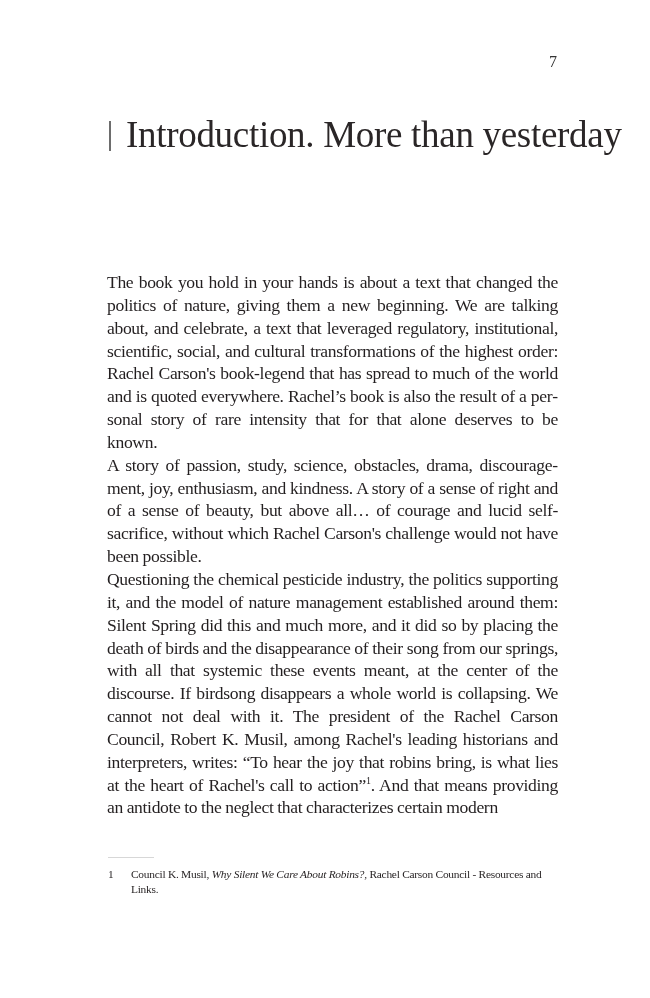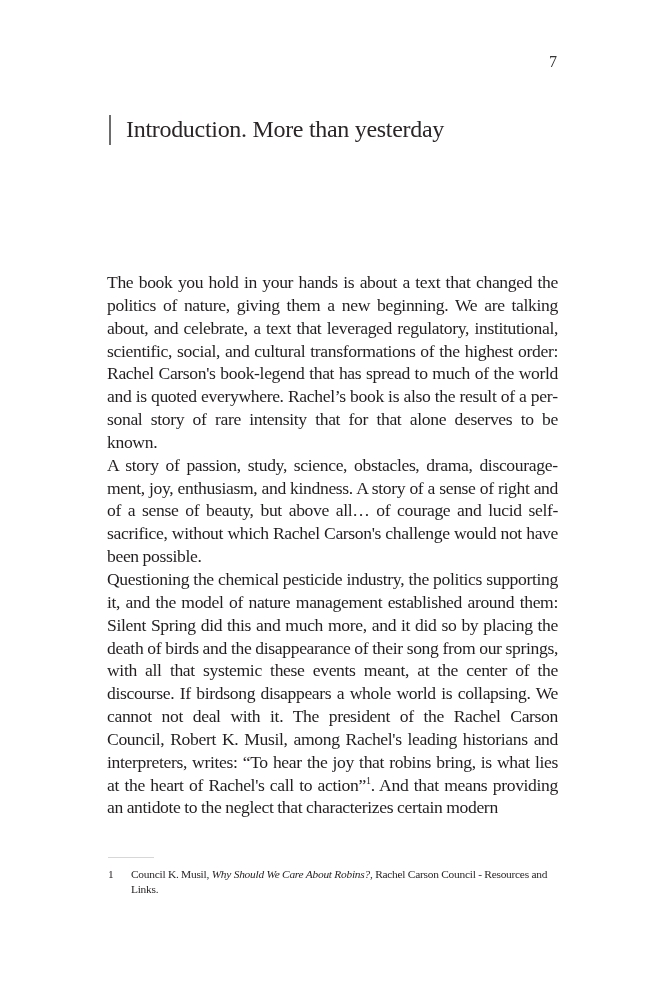--- a/index.html
+++ b/index.html
@@ -32,21 +32,21 @@
       align-items: center;
     }
     .heading-bar {
       width: 2px;
       height: 30px;
       background: #6d6d6d;
       margin-right: 15px;
       margin-top: 2px;
     }
     .heading-text {
-      font-size: 24px;
+      font-size: 37px;
       letter-spacing: -0.3px;
       color: #2a2627;
       white-space: nowrap;
     }
     .body-text {
       position: absolute;
       top: 271px;
       left: 107px;
       width: 451px;
       font-size: 17.6px;
@@ -108,15 +108,15 @@
   <p>The book you hold in your hands is about a text that changed the politics of nature, giving them a new beginning. We are talking about, and celebrate, a text that leveraged regulatory, institutional, scientific, social, and cultural transformations of the highest order: Rachel Carson's book-legend that has spread to much of the world and is quoted everywhere. Rachel’s book is also the result of a per­sonal story of rare intensity that for that alone deserves to be known.</p>
   <p>A story of passion, study, science, obstacles, drama, discourage­ment, joy, enthusiasm, and kindness. A story of a sense of right and of a sense of beauty, but above all… of courage and lucid self-sacrifice, without which Rachel Carson's challenge would not have been possible.</p>
   <p><span>Questioning the chemical pesticide industry, the politics suppor­ting it, and the model of nature management established around them: Silent Spring did this and much more, and it did so by pla­cing the death of birds and the disappearance of their song from our springs, with all that systemic these events meant, at the center of the discourse. If birdsong disappears a whole world is collapsing. We cannot not deal with it. The president of the Rachel Carson Council, Robert K. Musil, among Rachel's leading historians and interpreters, writes: “To hear the joy that robins bring, is what lies at the heart of Rachel's call to action”</span><sup class="footnote-ref">1</sup><span>. And that means providing an antidote to the neglect that characterizes certain modern</span></p>
 </div>
 
 <div class="footnote-rule"></div>
 
 <div class="footnotes">
   <div class="footnote">
     <span class="footnote-number">1</span>
-    <span class="footnote-text"><span>Council K. Musil, </span><i>Why Should We Care About Robins?</i><span>, Rachel Carson Council - Resources and Links.</span></span>
+    <span class="footnote-text"><span>Council K. Musil, </span><i>Why Silent We Care About Robins?</i><span>, Rachel Carson Council - Resources and Links.</span></span>
   </div>
 </div>
 
 </body></html>

